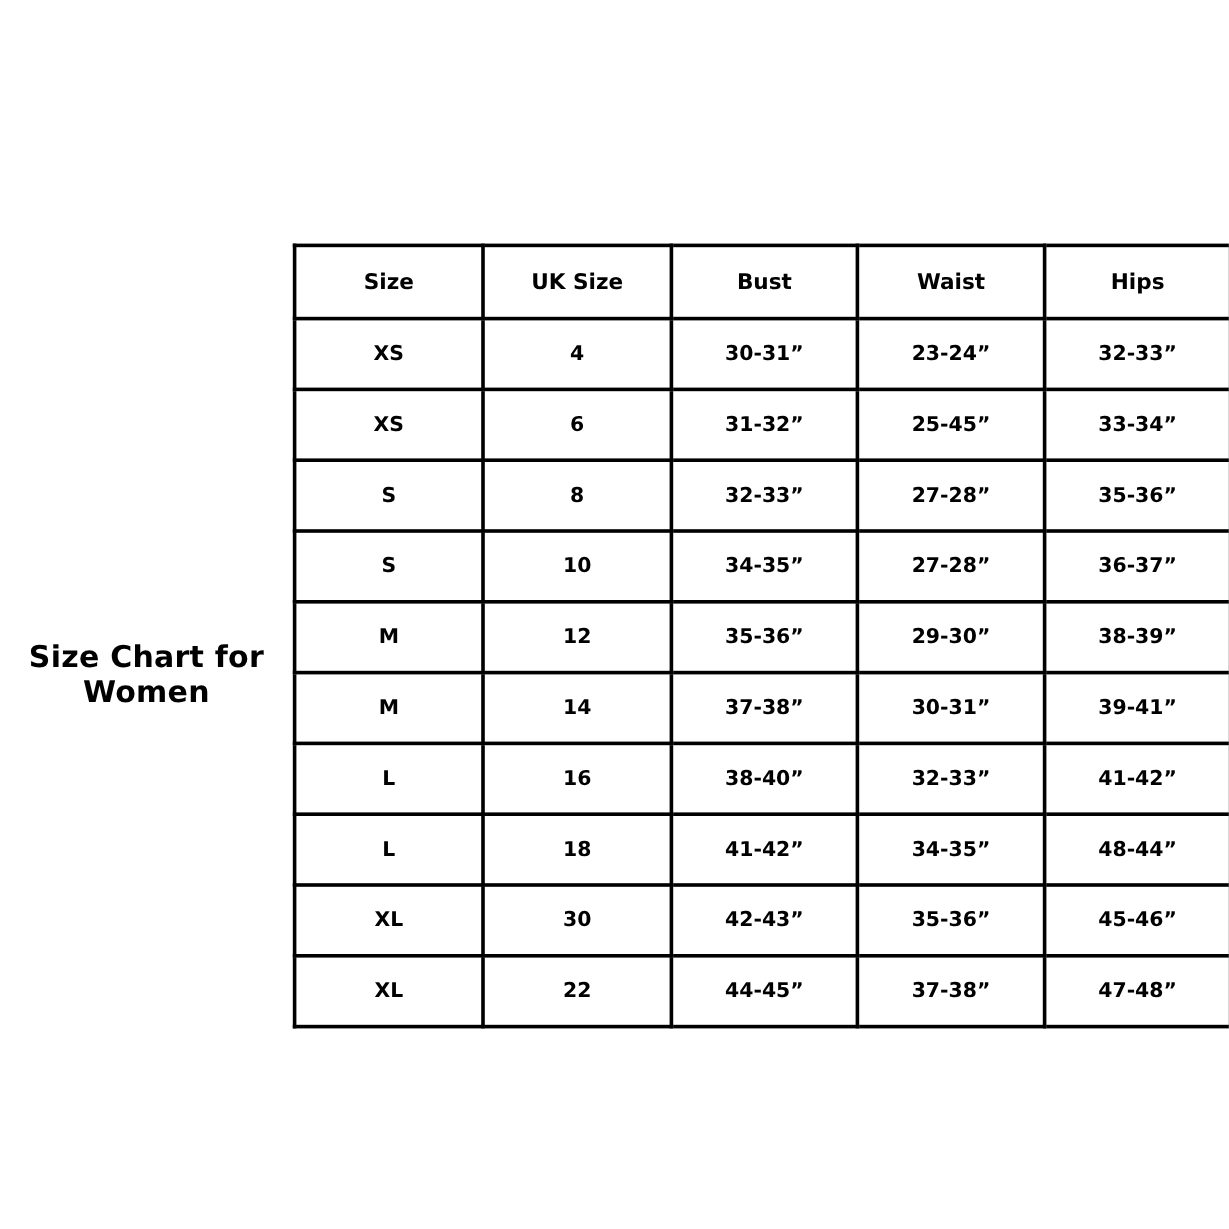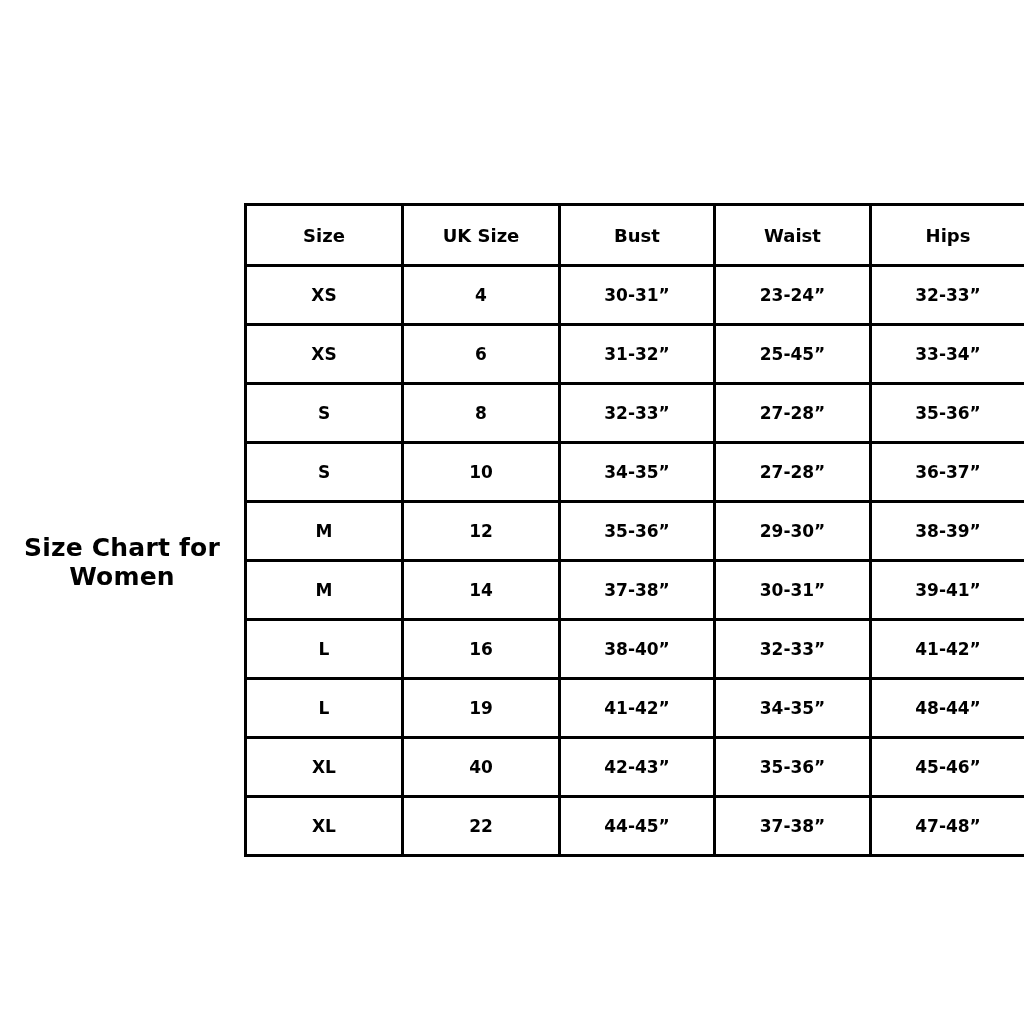--- a/index.html
+++ b/index.html
@@ -131,28 +131,28 @@
         </tr>
         <tr>
           <td>L</td>
           <td>16</td>
           <td>38-40”</td>
           <td>32-33”</td>
           <td>41-42”</td>
         </tr>
         <tr>
           <td>L</td>
-          <td>19</td>
+          <td>18</td>
           <td>41-42”</td>
           <td>34-35”</td>
           <td>48-44”</td>
         </tr>
         <tr>
           <td>XL</td>
-          <td>40</td>
+          <td>30</td>
           <td>42-43”</td>
           <td>35-36”</td>
           <td>45-46”</td>
         </tr>
         <tr>
           <td>XL</td>
           <td>22</td>
           <td>44-45”</td>
           <td>37-38”</td>
           <td>47-48”</td>

